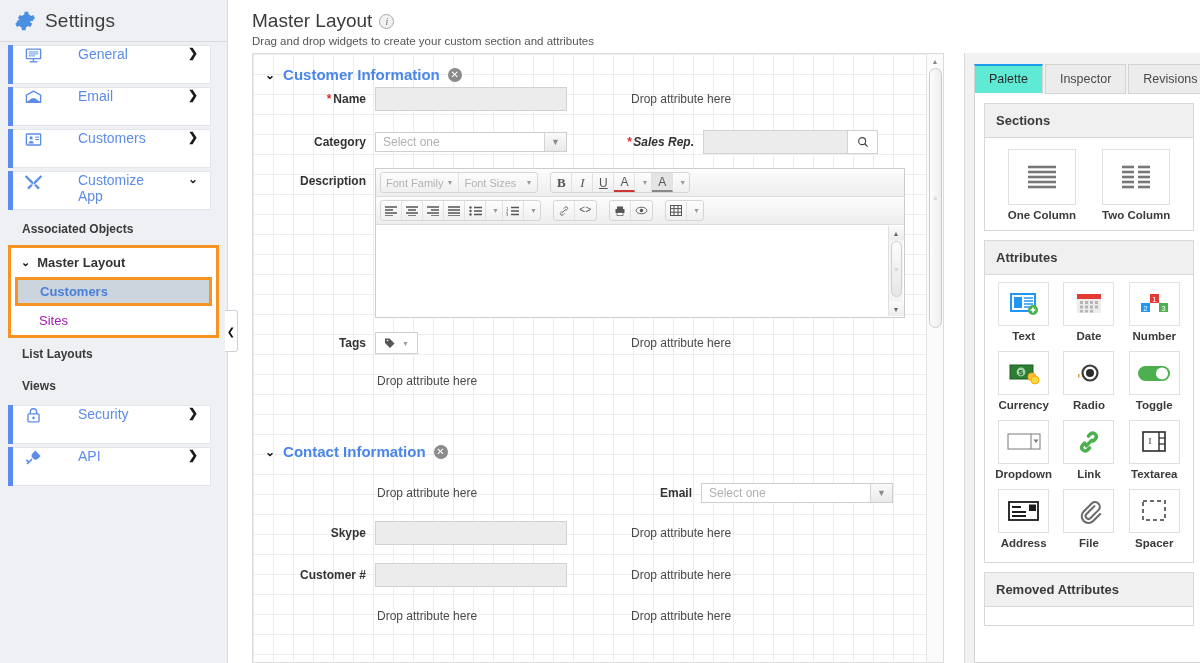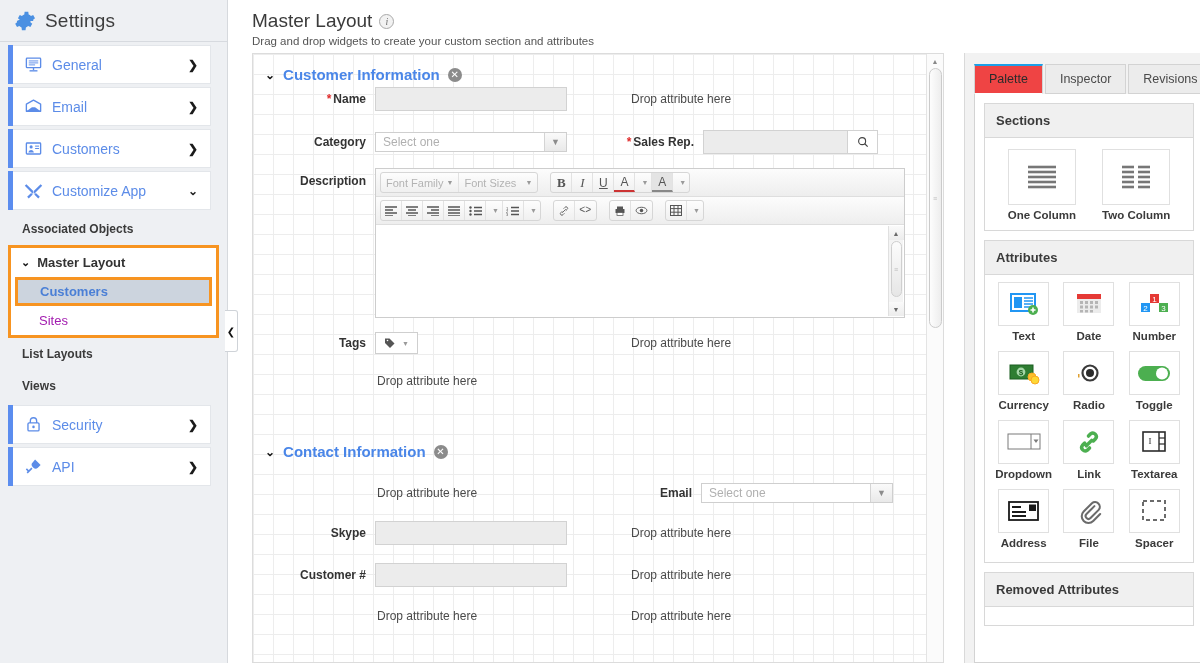--- a/index.html
+++ b/index.html
@@ -25,28 +25,29 @@
   .sb-header {
     display: flex; align-items: center; gap: 9px;
     padding: 10px 14px 9px 14px;
     border-bottom: 1px solid #d7dadf;
   }
   .sb-header .gear { width: 22px; height: 22px; flex: 0 0 22px; }
   .sb-title { font-size: 19px; color: #3d3d3d; font-weight: 400; letter-spacing: .2px; }
 
   .sb-item {
     position: relative;
-    display: flex; align-items: center;
+    display: flex; align-items: flex-start;
     height: 39px;
     margin: 3px 16px 3px 8px;
     background: #fff;
     border: 1px solid #e3e6ea;
     border-left: none;
     padding-left: 16px;
     cursor: pointer;
+    gap: 26px;
   }
   .sb-item::before {
     content: ""; position: absolute; left: 0; top: -1px; bottom: -1px;
     width: 5px; background: #5b8def;
   }
   .sb-item .ic { width: 19px; height: 19px; flex: 0 0 19px; margin-right: 9px; }
   .sb-item .lbl { color: #5c8ce8; font-size: 14px; flex: 1; }
   .sb-item .chev { color: #1a1a1a; font-size: 12px; font-weight: bold; margin-right: 12px; }
 
   .sb-sub {
@@ -220,21 +221,21 @@
     border-left: 1px solid #d9d9d9; display: flex; flex-direction: column;
     padding: 0 9px 0 9px;
   }
   .ptabs { display: flex; align-items: flex-end; padding-top: 11px; }
   .ptab {
     padding: 7px 14px 7px 14px; font-size: 12.5px; color: #4a4a4a;
     background: #ececec; border: 1px solid #d3d3d3; border-bottom: 1px solid #d3d3d3;
     margin-right: 2px; cursor: pointer; position: relative;
   }
   .ptab.active {
-    background: #ef4444; border-bottom-color: #fff;
+    background: #5eead4; border-bottom-color: #fff;
     border-top: 2px solid #1c9fe8; padding-top: 6px;
     color: #2b2b2b;
   }
   .pbody { background: #fff; border: 1px solid #d3d3d3; border-top: none;
            flex: 1; overflow: hidden; padding: 9px; }
   .pcard { border: 1px solid #d8d8d8; background: #fff; margin-bottom: 9px; }
   .pcard-h {
     background: #f0f0f0; border-bottom: 1px solid #d8d8d8;
     padding: 9px 11px; font-size: 13px; font-weight: bold; color: #3a3a3a;
   }
@@ -392,21 +393,21 @@
             <div class="cellL">
               <div class="flabel">
                 <span>Category</span>
               </div>
               <div class="fselect">
                 <span>Select one</span>
                 <span class="arrow">▼</span>
               </div>
             </div>
             <div class="cellR">
-              <div class="flabel" style="width:110px;flex:0 0 110px;">
+              <div class="flabel" style="width:110px;flex:0 0 110px;font-style:italic;">
                 <span class="req">*</span><span>Sales Rep.</span>
               </div>
               <div class="searchbox">
                 <div class="sb-in"></div>
                 <div class="sb-btn">
                   <svg viewBox="0 0 24 24" width="14" height="14">
                       <circle cx="10.5" cy="10.5" r="6" fill="none" stroke="#444" stroke-width="1.9"></circle>
                       <line x1="15" y1="15" x2="20" y2="20" stroke="#444" stroke-width="2"></line>
                     </svg>
                 </div>

